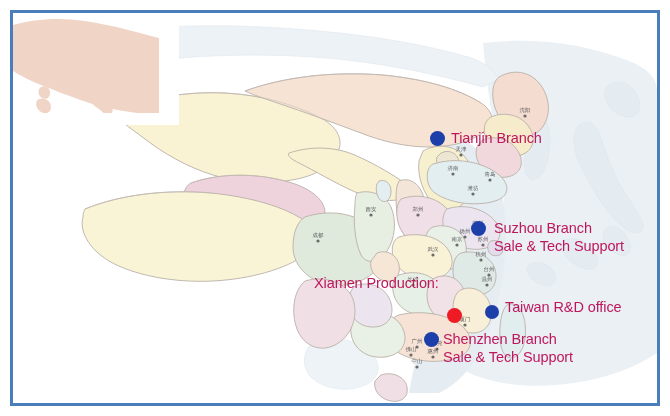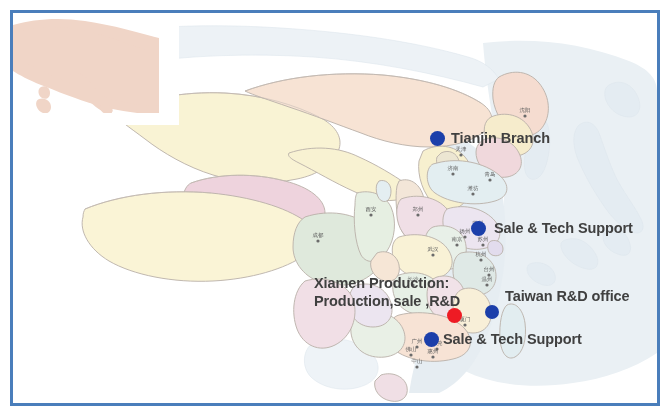--- a/index.html
+++ b/index.html
@@ -62,24 +62,24 @@
     z-index: 30;
   }
   .marker.blue { background: #1c3faa; }
   .marker.red  { background: #ee1b24; }
 
   
   .label {
     position: absolute;
     z-index: 31;
     font-family: "Liberation Sans", sans-serif;
-    font-weight: bold;
+    font-weight: normal;
     font-size: 14.5px;
     line-height: 18px;
-    color: #404040;
+    color: #be185d;
     white-space: nowrap;
     letter-spacing: -0.1px;
   }
   .label .ln2 { display: block; }
   .label.indent2 .ln2 { padding-left: 9px; }
 
   
 </style>
 </head>
 <body>
@@ -343,31 +343,32 @@
   <div class="marker blue" style="left: 470.5px; top: 220.5px; width: 15px; height: 15px; background: rgb(28, 63, 170);"></div>
   <div class="marker red" style="left: 446.5px; top: 307.5px; width: 15px; height: 15px; background: rgb(238, 27, 36);"></div>
   <div class="marker blue" style="left: 485px; top: 305px; width: 14px; height: 14px; background: rgb(28, 63, 170);"></div>
   <div class="marker blue" style="left: 423.5px; top: 331.5px; width: 15px; height: 15px; background: rgb(28, 63, 170);"></div>
 
   <div class="label indent2" style="left:451px; top:129px;">
     <span class="ln1">Tianjin Branch</span>
   </div>
 
   <div class="label" style="left:494px; top:219px;">
+    <span class="ln1">Suzhou Branch</span>
     <span class="ln2">Sale &amp; Tech Support</span>
   </div>
 
   <div class="label" style="left:314px; top:274px;">
     <span class="ln1">Xiamen Production:</span>
-    <span class="ln2">Production,sale ,R&amp;D</span>
-  </div>
-
-  <div class="label" style="left:505px; top:287px;">
+  </div>
+
+  <div class="label" style="left:505px; top:298px;">
     <span class="ln1">Taiwan R&amp;D office</span>
   </div>
 
   <div class="label" style="left:443px; top:330px;">
+    <span class="ln1">Shenzhen Branch</span>
     <span class="ln2">Sale &amp; Tech Support</span>
   </div>
 
   <div id="frame" style="border-color: rgb(74, 126, 187);"></div>
 
 </div>
 
 </body></html>

